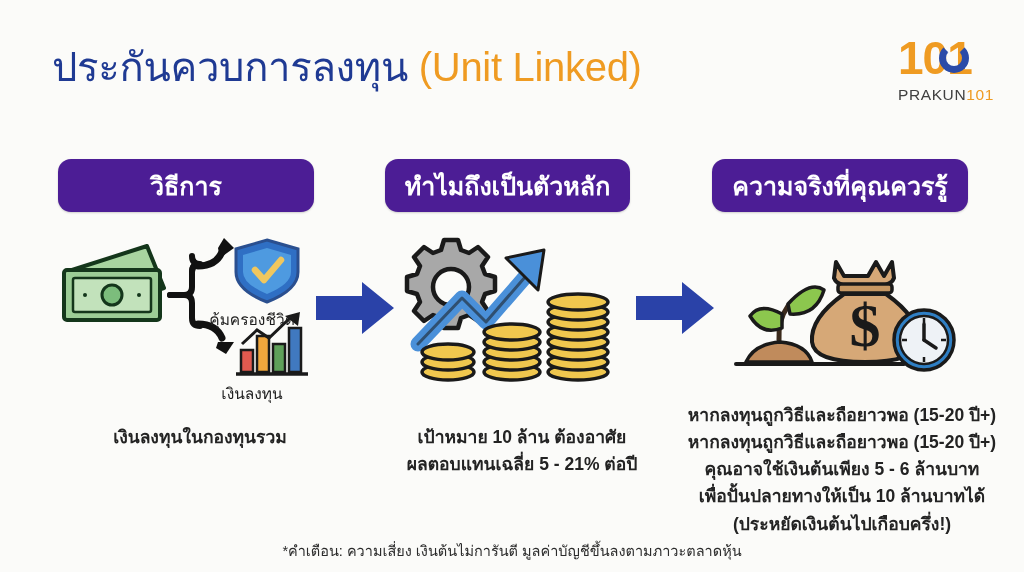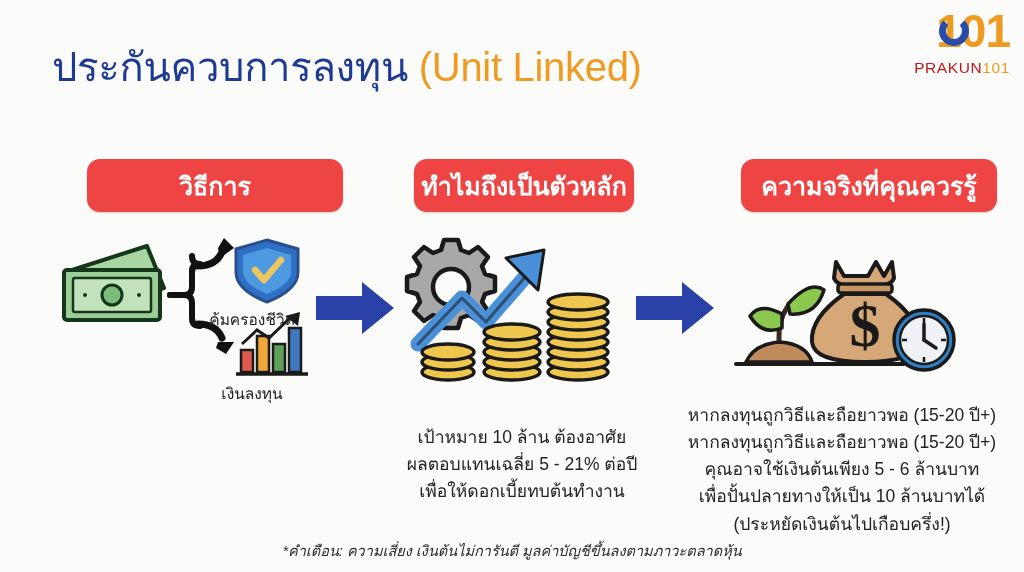--- a/index.html
+++ b/index.html
@@ -31,23 +31,23 @@
     letter-spacing: -0.3px;
     white-space: nowrap;
     line-height: 1.15;
   }
   .title .th { color: #1f3a93; }
   .title .en { color: #ef9b22; }
 
   .logo {
     position: absolute;
     right: 14px;
-    top: 5px;
+    top: 32px;
     width: 112px;
-    text-align: right;
+    text-align: left;
   }
   .logo-mark {
     position: relative;
     height: 52px;
     line-height: 52px;
     font-size: 46px;
     font-weight: bold;
     color: #ef9b22;
     letter-spacing: -1px;
   }
@@ -62,41 +62,40 @@
     border-radius: 50%;
     border-top-color: transparent;
     box-sizing: border-box;
   }
   .logo-word {
     font-size: 15.5px;
     letter-spacing: 0.6px;
     font-weight: normal;
     margin-top: 2px;
   }
-  .logo-word .a { color: #b91c1c; }
+  .logo-word .a { color: #404040; }
   .logo-word .b { color: #ef9b22; }
 
   
   .pill {
     position: absolute;
     height: 53px;
-    background: #ef4444;
+    background: #4c1d95;
     border-radius: 13px;
     color: #ffffff;
     font-size: 25px;
     font-weight: bold;
     display: flex;
     align-items: center;
     justify-content: center;
     box-shadow: 0 1px 2px rgba(0,0,0,0.18);
     white-space: nowrap;
-    margin-left: 29px;
   }
   #pill-1 { left: 58px;  top: 159px; width: 256px; }
-  #pill-2 { left: 385px; top: 159px; width: 220px; font-family: Liberation Serif, serif; }
+  #pill-2 { left: 385px; top: 159px; width: 245px; font-family: Liberation Serif, serif; }
   #pill-3 { left: 712px; top: 159px; width: 256px; font-family: Liberation Serif, serif; }
 
   
   .big-arrow {
     position: absolute;
     width: 78px;
     height: 52px;
   }
 
   
@@ -106,37 +105,36 @@
   #art-1 { left: 52px;  top: 232px; width: 268px; height: 172px; }
   #art-2 { left: 402px; top: 232px; width: 222px; height: 160px; }
   #art-3 { left: 732px; top: 244px; width: 238px; height: 150px; }
 
   .body-text {
     position: absolute;
     text-align: center;
     font-size: 17.5px;
     line-height: 1.55;
     color: #232323;
-    font-weight: normal;
+    font-weight: bold;
   }
   #text-1 { left: 40px;  top: 424px; width: 320px; }
   #text-2 { left: 372px; top: 424px; width: 300px; }
   #text-3 { left: 664px; top: 402px; width: 356px; }
 
   .body-text div { white-space: nowrap; }
 
   .footnote {
     position: absolute;
     left: 0;
     top: 539px;
     width: 1024px;
     text-align: center;
     font-size: 14.5px;
     color: #2b2b2b;
-    font-style: italic;
   }
 
   .icon-caption {
     position: absolute;
     font-size: 15.5px;
     color: #1f1f1f;
     text-align: center;
     white-space: nowrap;
   }
 </style>
@@ -281,26 +279,26 @@
         <line x1="192" y1="113" x2="192" y2="118" stroke="#1a1a1a" stroke-width="2.5"></line>
         <line x1="170" y1="96" x2="175" y2="96" stroke="#1a1a1a" stroke-width="2.5"></line>
         <line x1="209" y1="96" x2="214" y2="96" stroke="#1a1a1a" stroke-width="2.5"></line>
       </g>
 
       <line x1="4" y1="120" x2="172" y2="120" stroke="#1a1a1a" stroke-width="4" stroke-linecap="round"></line>
     </svg>
   </div>
 
   <div class="body-text" id="text-1">
+    <div>เงินลงทุนในกองทุนรวม</div>
   </div>
 
   <div class="body-text" id="text-2">
     <div>เป้าหมาย 10 ล้าน ต้องอาศัย</div>
     <div>ผลตอบแทนเฉลี่ย 5 - 21% ต่อปี</div>
-    <div>เพื่อให้ดอกเบี้ยทบต้นทำงาน</div>
   </div>
 
   <div class="body-text" id="text-3">
     <div>หากลงทุนถูกวิธีและถือยาวพอ (15-20 ปี+)</div>
     <div>หากลงทุนถูกวิธีและถือยาวพอ (15-20 ปี+)</div>
     <div>คุณอาจใช้เงินต้นเพียง 5 - 6 ล้านบาท</div>
     <div>เพื่อปั้นปลายทางให้เป็น 10 ล้านบาทได้</div>
     <div>(ประหยัดเงินต้นไปเกือบครึ่ง!)</div>
   </div>
 

